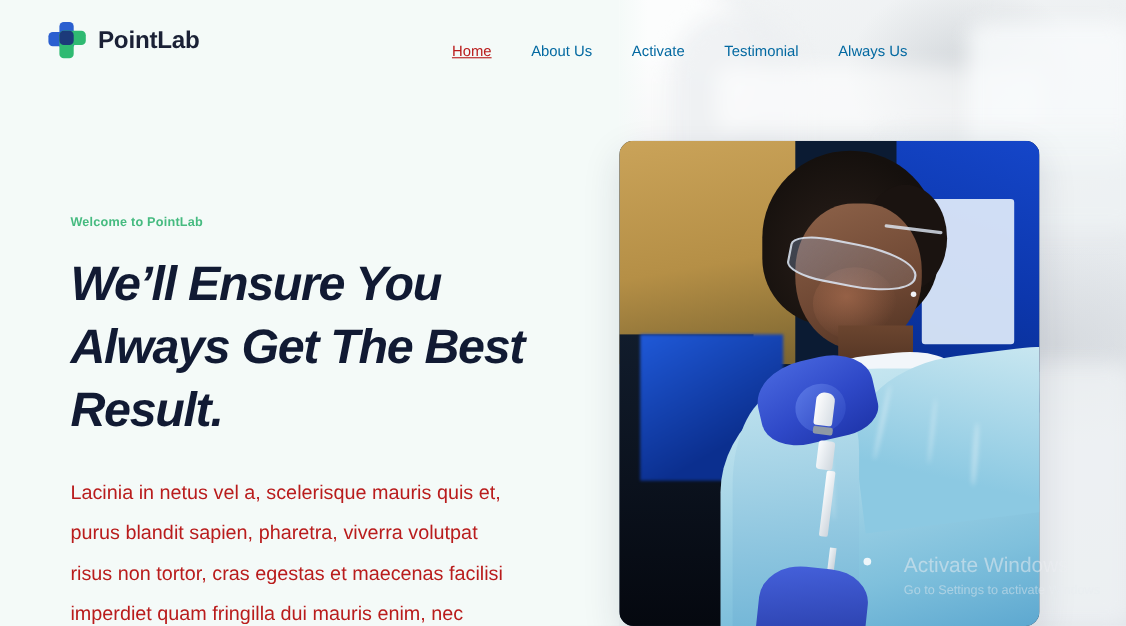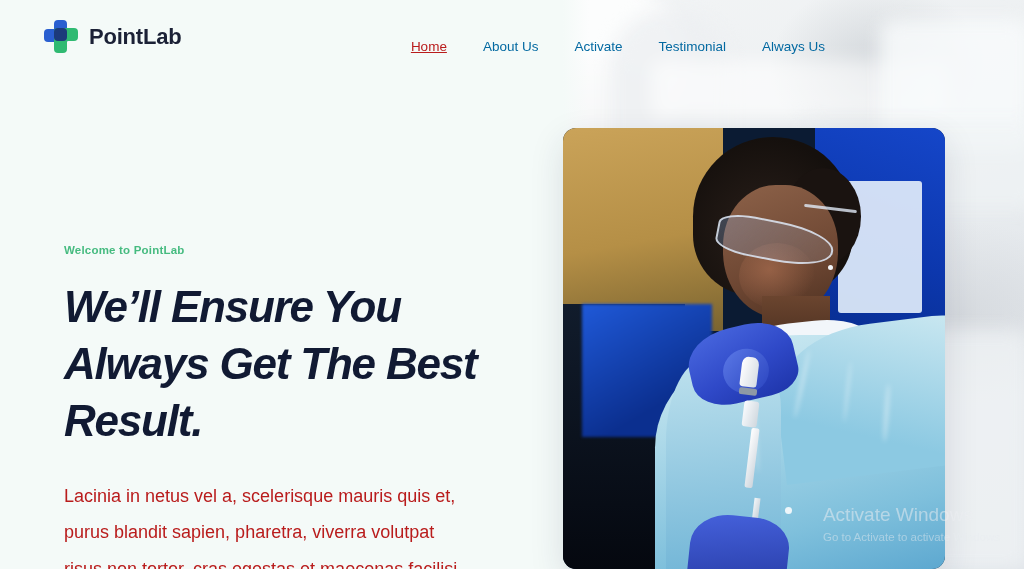--- a/index.html
+++ b/index.html
@@ -74,21 +74,21 @@
     font-size:12.5px; font-weight:bold;
     padding:0 21px; height:38px; border-radius:7px; cursor:pointer;
     white-space:nowrap;
     box-shadow:0 2px 6px rgba(31,99,204,0.25);
   }
 
   
   .hero-text { position:absolute; left:64px; top:196px; width:450px; z-index:30; }
   .eyebrow {
     font-size:11.5px; font-weight:bold; color:#46bb80;
-    letter-spacing:0.2px; margin-bottom:22px;margin-top:48px;
+    letter-spacing:0.2px; margin-bottom:22px;
   }
   .headline {
     font-size:44px; line-height:1.3; font-weight:bold;
     color:#111a33; letter-spacing:-1.2px; margin-bottom:28px;font-style:italic;
   }
   .lead {
     font-size:18px; line-height:2.05; color:#b91c1c; max-width:400px;
   }
 
   
@@ -338,16 +338,16 @@
       <div class="pip-ring"></div>
       <div class="pip-mid"></div>
       <div class="pip-stem"></div>
       <div class="pip-tip"></div>
       <div class="glove-bottom"></div>
     </div>
   </div>
 
   <div class="watermark">
     <div class="wm-title">Activate Windows</div>
-    <div class="wm-sub">Go to Activate to activate Windows</div>
+    <div class="wm-sub">Go to Settings to activate Windows</div>
   </div>
 
 </div>
 
 </body></html>

